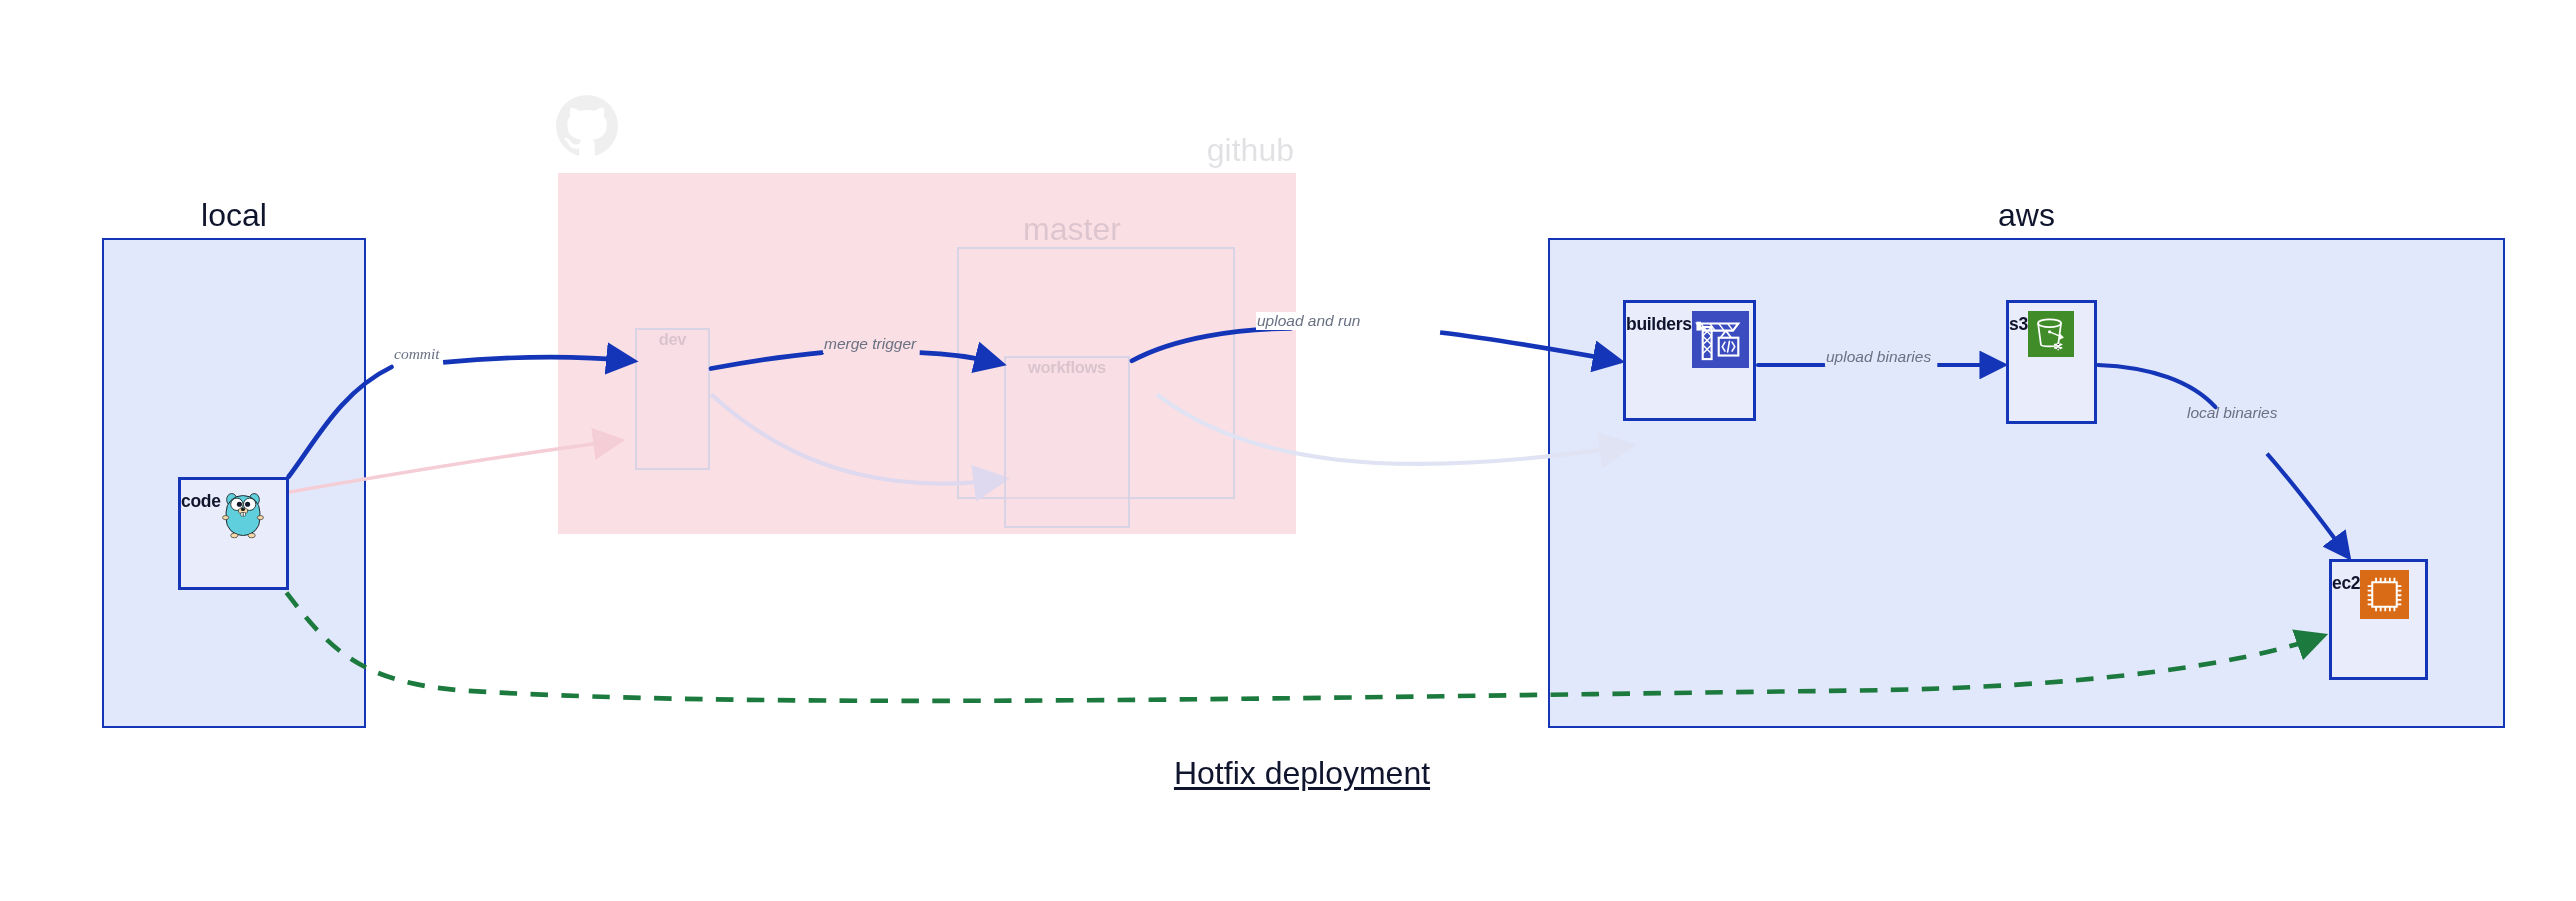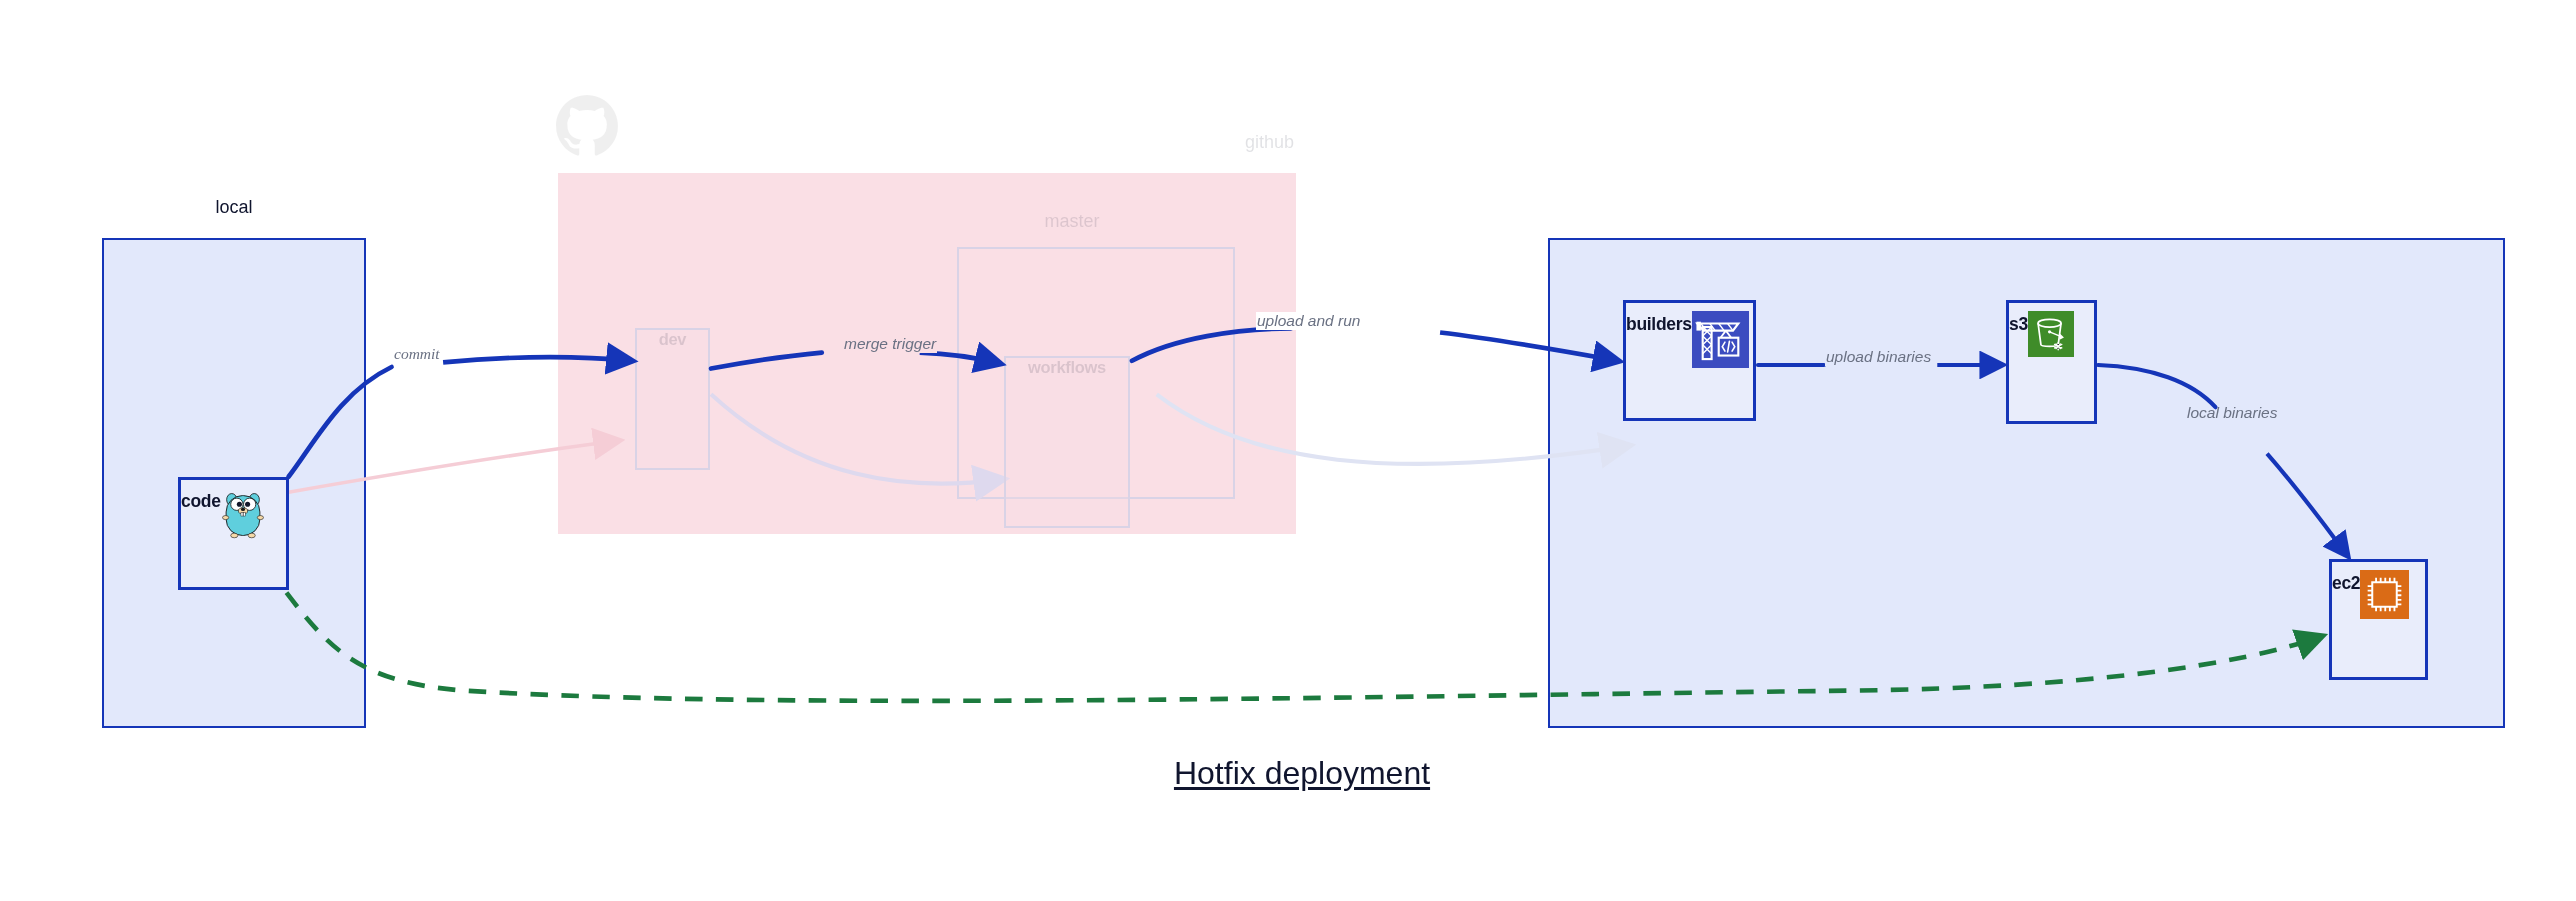--- a/index.html
+++ b/index.html
@@ -38,21 +38,21 @@
     border: none;
   }
   .cluster-master {
     background: rgba(250, 223, 229, 0.35);
     border: 2.1px solid #d9d3e6;
   }
   .cluster-label {
     position: absolute;
     text-align: center;
     color: #10152e;
-    font-size: 18px;
+    font-size: 32px;
     font-family: "Liberation Sans", sans-serif;
     white-space: nowrap;
   }
   .cluster-label.faded {
     color: #10152e;
     opacity: 0.12;
   }
   
   .node {
     position: absolute;
@@ -90,21 +90,21 @@
   .edge-label {
     position: absolute;
     font-family: "Liberation Sans", sans-serif;
     font-style: italic;
     font-size: 15.5px;
     color: #6a7183;
     white-space: nowrap;
     background: #ffffff;
     padding: 0 1px;
   }
-  .edge-label.on-pink { background: #fadfe5; margin-left: 20px; }
+  .edge-label.on-pink { background: #fadfe5; }
   .edge-label.on-blue { background: #e2e8fb; }
   .edge-label.no-bg  { background: transparent; }
   
   .diagram-title {
     position: absolute;
     font-family: "Liberation Sans", sans-serif;
     font-size: 32px;
     color: #10152e;
     text-decoration: underline;
     text-underline-offset: 3.1px;
@@ -135,20 +135,21 @@
         1.36.09 2 .27 1.53-1.04 2.2-.82 2.2-.82.44 1.1.16 1.92.08 2.12.51.56.82 1.27.82 2.15 0
         3.07-1.87 3.75-3.65 3.95.29.25.54.73.54 1.48 0 1.07-.01 1.93-.01 2.2 0 .21.15.46.55.38A8.01
         8.01 0 0 0 16 8c0-4.42-3.58-8-8-8z"></path>
     </svg>
   </div>
 
   <div class="cluster-box cluster-master" style="left:957px; top:247px; width:278px; height:252px;"></div>
   <div class="cluster-label faded" style="left:933px; top:211px; width:278px;">master</div>
 
   <div class="cluster-box cluster-aws" style="left:1548px; top:238px; width:957px; height:490px;"></div>
+  <div class="cluster-label" style="left:1548px; top:197px; width:957px;">aws</div>
 
   <svg class="layer" viewBox="0 0 5054 1750" width="2604" height="902">
     <defs>
       <marker id="ah-pink" markerWidth="9" markerHeight="9" refX="7" refY="4.5" orient="auto">
         <path d="M0,0 L9,4.5 L0,9 z" fill="#f5cdd6"></path>
       </marker>
       <marker id="ah-lav" markerWidth="9" markerHeight="9" refX="7" refY="4.5" orient="auto">
         <path d="M0,0 L9,4.5 L0,9 z" fill="#ded9ee"></path>
       </marker>
       <marker id="ah-lav2" markerWidth="9" markerHeight="9" refX="7" refY="4.5" orient="auto">

